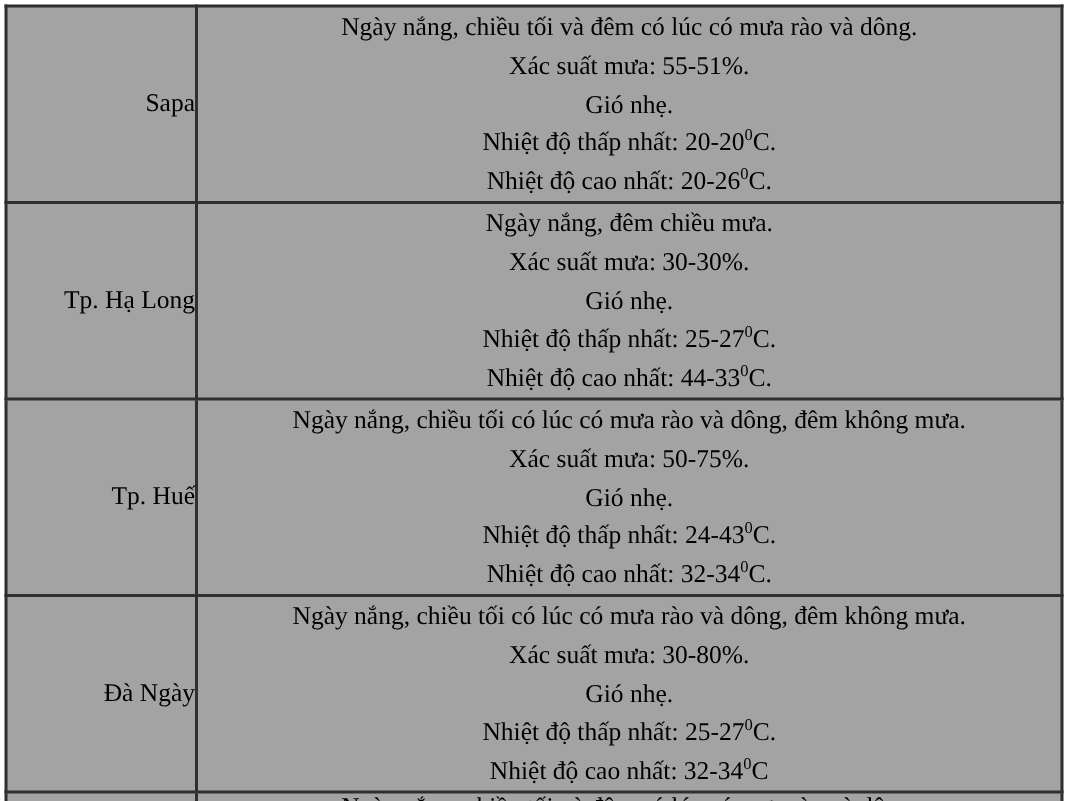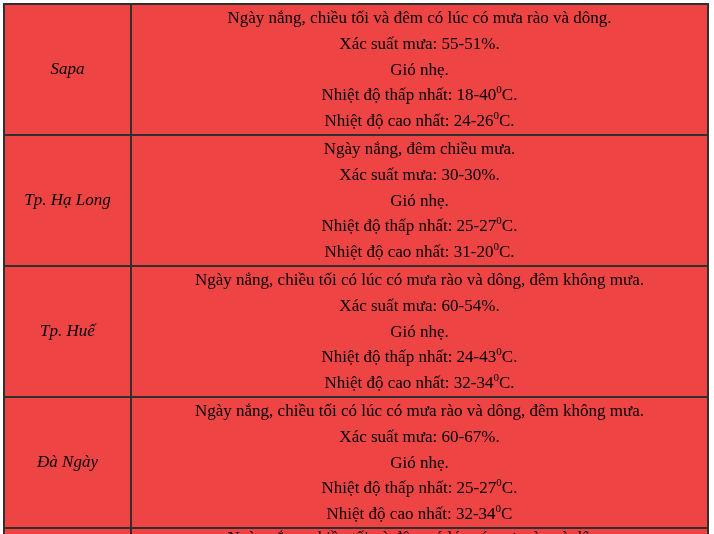--- a/index.html
+++ b/index.html
@@ -21,28 +21,27 @@
     width: 706px;
     border-collapse: collapse;
     table-layout: fixed;
     font-family: "Liberation Serif", "DejaVu Serif", serif;
     font-size: 17px;
     color: #000000;
   }
   table.weather-table td {
     border: 2px solid #2f2f2f;
     padding: 0;
-    background: #ef4444;
+    background: #a3a3a3;
   }
   tr.full-row { height: 129px; }
   td.location-cell {
-    text-align: center;
+    text-align: right;
     vertical-align: middle;
     width: 127px;
-    font-style: italic;
   }
   td.forecast-cell {
     text-align: center;
     vertical-align: top;
     padding: 0 4px;
   }
   td.forecast-cell .line {
     line-height: 25.8px;
     white-space: nowrap;
   }
@@ -68,58 +67,58 @@
     <tbody>
 
       <tr class="full-row">
         <td class="location-cell">
           <span>Sapa</span>
         </td>
         <td class="forecast-cell">
           <div class="line">Ngày nắng, chiều tối và đêm có lúc có mưa rào và dông.</div>
           <div class="line">Xác suất mưa: 55-51%.</div>
           <div class="line">Gió nhẹ.</div>
-          <div class="line"><span>Nhiệt độ thấp nhất: 18-40</span><sup class="deg">0</sup><span>C.</span></div>
-          <div class="line"><span>Nhiệt độ cao nhất: 24-26</span><sup class="deg">0</sup><span>C.</span></div>
+          <div class="line"><span>Nhiệt độ thấp nhất: 20-20</span><sup class="deg">0</sup><span>C.</span></div>
+          <div class="line"><span>Nhiệt độ cao nhất: 20-26</span><sup class="deg">0</sup><span>C.</span></div>
         </td>
       </tr>
 
       <tr class="full-row">
         <td class="location-cell">
           <span>Tp. Hạ Long</span>
         </td>
         <td class="forecast-cell">
           <div class="line">Ngày nắng, đêm chiều mưa.</div>
           <div class="line">Xác suất mưa: 30-30%.</div>
           <div class="line">Gió nhẹ.</div>
           <div class="line"><span>Nhiệt độ thấp nhất: 25-27</span><sup class="deg">0</sup><span>C.</span></div>
-          <div class="line"><span>Nhiệt độ cao nhất: 31-20</span><sup class="deg">0</sup><span>C.</span></div>
+          <div class="line"><span>Nhiệt độ cao nhất: 44-33</span><sup class="deg">0</sup><span>C.</span></div>
         </td>
       </tr>
 
       <tr class="full-row">
         <td class="location-cell">
           <span>Tp. Huế</span>
         </td>
         <td class="forecast-cell">
           <div class="line">Ngày nắng, chiều tối có lúc có mưa rào và dông, đêm không mưa.</div>
-          <div class="line">Xác suất mưa: 60-54%.</div>
+          <div class="line">Xác suất mưa: 50-75%.</div>
           <div class="line">Gió nhẹ.</div>
           <div class="line"><span>Nhiệt độ thấp nhất: 24-43</span><sup class="deg">0</sup><span>C.</span></div>
           <div class="line"><span>Nhiệt độ cao nhất: 32-34</span><sup class="deg">0</sup><span>C.</span></div>
         </td>
       </tr>
 
       <tr class="full-row">
         <td class="location-cell">
           <span>Đà Ngày</span>
         </td>
         <td class="forecast-cell">
           <div class="line">Ngày nắng, chiều tối có lúc có mưa rào và dông, đêm không mưa.</div>
-          <div class="line">Xác suất mưa: 60-67%.</div>
+          <div class="line">Xác suất mưa: 30-80%.</div>
           <div class="line">Gió nhẹ.</div>
           <div class="line"><span>Nhiệt độ thấp nhất: 25-27</span><sup class="deg">0</sup><span>C.</span></div>
           <div class="line"><span>Nhiệt độ cao nhất: 32-34</span><sup class="deg">0</sup><span>C</span></div>
         </td>
       </tr>
 
       <tr class="partial-row">
         <td class="location-cell">
           <span></span>
         </td>

